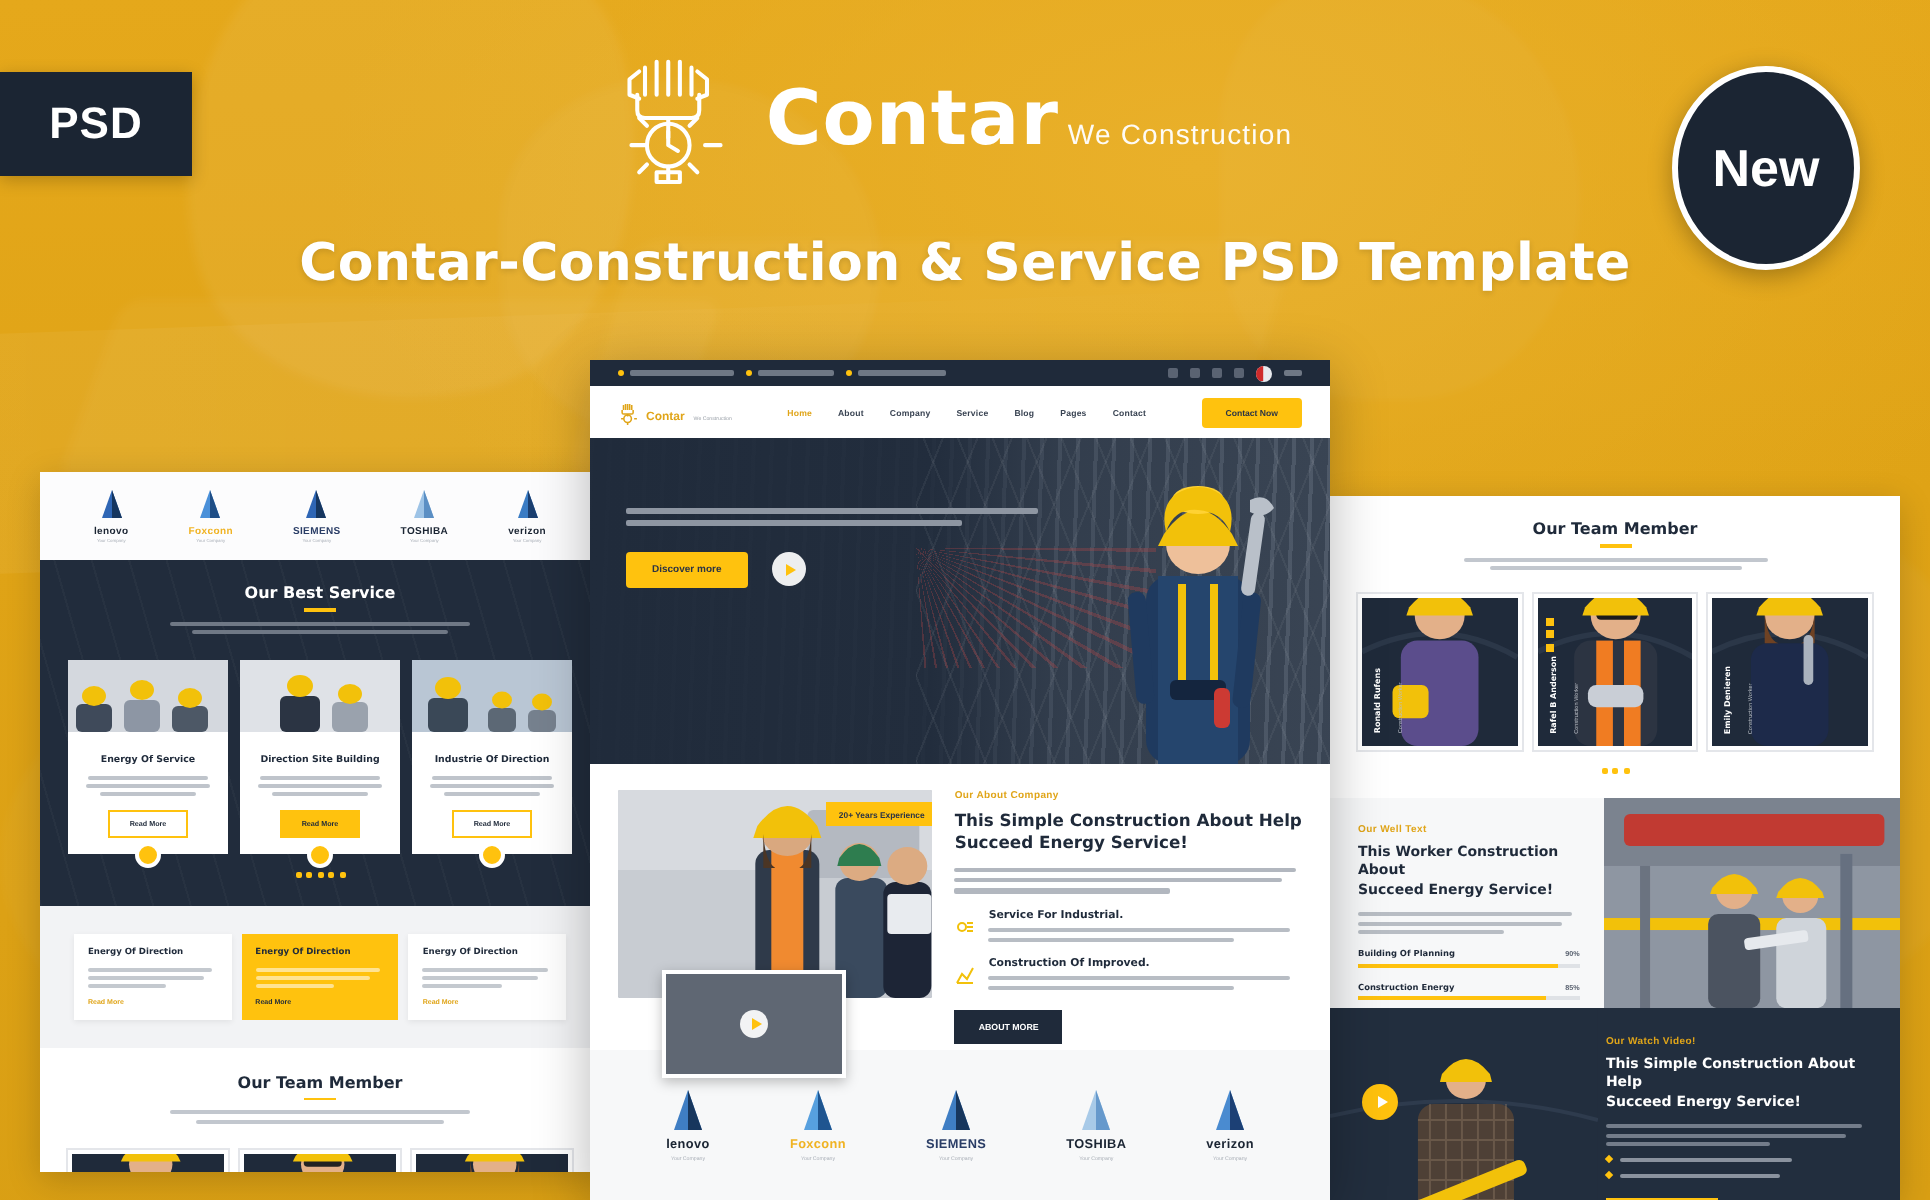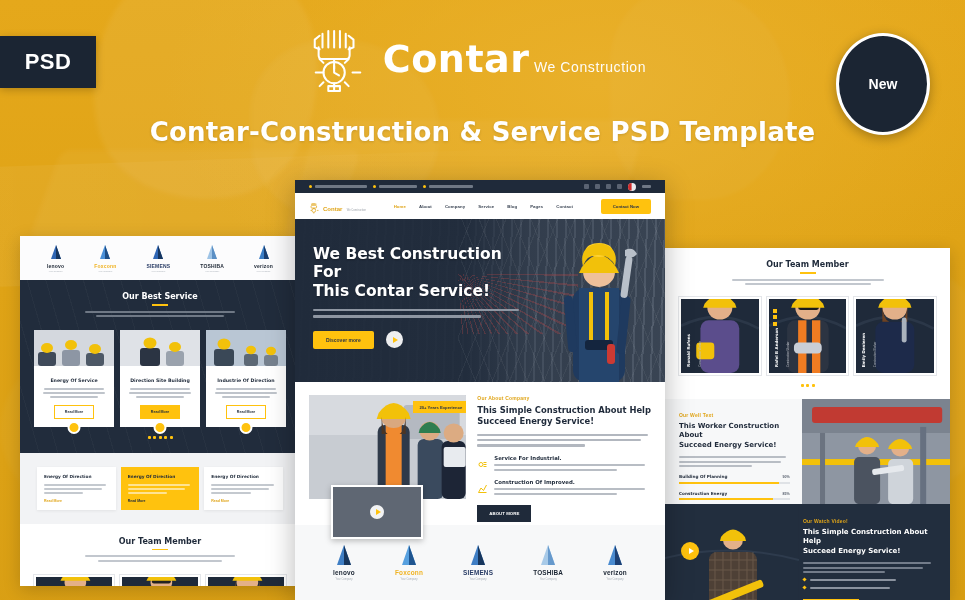--- a/index.html
+++ b/index.html
@@ -46,21 +46,21 @@
     z-index:6;
   }
 
   
   .new-badge {
     position:absolute; left:836px; top:33px; width:94px; height:102px;
     border-radius:50%;
     background:#1b2533; color:#fff;
     border:3px solid #ffffff;
     display:flex; align-items:center; justify-content:center;
-    font-size:14px; font-weight:bold;
+    font-size:26px; font-weight:bold;
     box-shadow: 0 3px 12px rgba(0,0,0,0.3);
     z-index:6;
   }
 
   
   .hdr {
     position:absolute; left:0; top:26px; width:953px;
     display:flex; justify-content:center; z-index:5;
   }
   .logo-row { display:flex; align-items:center; gap:14px; }
@@ -767,24 +767,20 @@
       <span>Contact</span>
     </span>
     <span class="cta">Contact Now</span>
   </div>
 
   <div class="c-hero">
     <div class="photo"></div>
     <div class="girders"></div>
     <div class="rays"></div>
     <div class="inner">
-      <h1>
-        <span>We Best Construction For</span><br>
-        <span>This Contar Service!</span>
-      </h1>
       <div class="para">
           <i style="width:98%"></i>
           <i style="width:80%"></i>
         </div>
       <div class="btnrow">
         <span class="btn">Discover more</span>
         <span class="play"></span>
       </div>
     </div>
     <span class="worker-hero">

